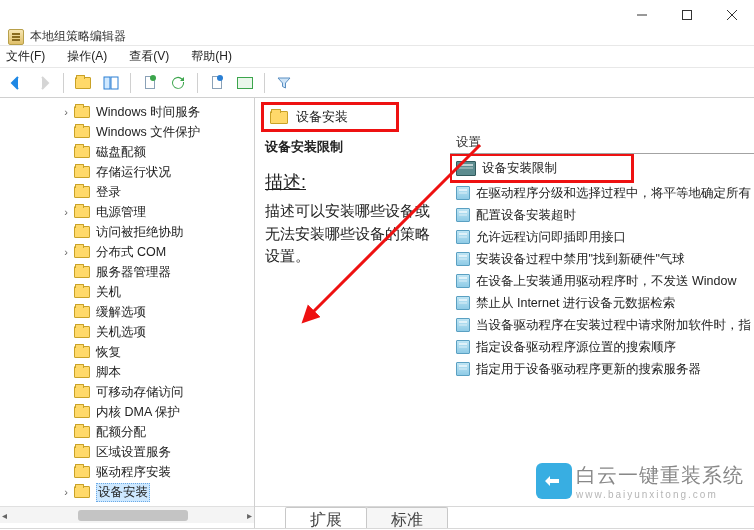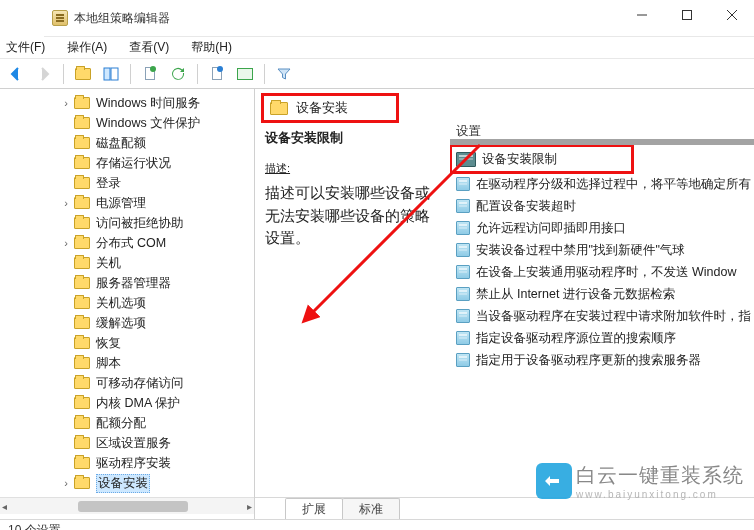--- a/index.html
+++ b/index.html
@@ -1,19 +1,19 @@
 <!DOCTYPE html>
 <html><head>
 <meta charset="utf-8">
 <style>
   * { margin: 0; padding: 0; box-sizing: border-box; font-family: "Microsoft YaHei", "Segoe UI", sans-serif; }
   body { width: 754px; height: 530px; background: #fff; position: relative; overflow: hidden; font-size: 12px; color: #222; }
 
   
-  .titlebar { height: 37px; display: flex; align-items: center; padding: 0 8px; border-bottom: 1px solid #e8e8e8; margin-left: 44px; }
+  .titlebar { height: 46px; display: flex; align-items: flex-end; padding: 0 8px; border-bottom: 1px solid #e8e8e8; }
   .titlebar .app-icon { width: 16px; height: 16px; margin-right: 6px; background: linear-gradient(#f6e6b4,#e0c06a); border:1px solid #b8a04a; border-radius:2px; position:relative; }
   .titlebar .app-icon::after { content:""; position:absolute; top:3px; left:3px; right:3px; height:2px; background:#8a6c20; box-shadow:0 3px 0 #8a6c20, 0 6px 0 #8a6c20; }
   .titlebar .title { color:#333; font-size:12px; }
   .win-controls { position:absolute; right:0; top:0; display:flex; }
   .win-btn { width:45px; height:30px; display:flex; align-items:center; justify-content:center; color:#555; }
 
   
   .menubar { height:22px; display:flex; align-items:center; padding: 0 2px; gap:14px; border-bottom:1px solid #e8e8e8; }
   .menu-item { font-size:12px; color:#222; padding:2px 4px; }
 
@@ -53,36 +53,36 @@
   
   .right-pane { flex:1; display:flex; flex-direction:column; overflow:hidden; }
   .path-header { height:30px; border:3px solid #e11; border-bottom:3px solid #e11; display:flex; align-items:center; padding:0 6px; margin:4px 6px 0 6px; width:138px; }
   .path-header .folder{width:18px;height:13px;background:#ffd96a;border:1px solid #c9a227;border-radius:1px;margin-right:8px;position:relative;}
   .path-header .folder::before{content:"";position:absolute;top:-3px;left:0;width:8px;height:3px;background:#ffd96a;border:1px solid #c9a227;border-bottom:none;border-radius:1px 1px 0 0;}
   .path-header .label{font-size:13px;color:#222;}
 
   .content-row { display:flex; flex:1; overflow:hidden; }
   .desc-col { width:195px; padding:6px 10px 0 10px; }
   .desc-title { font-weight:bold; font-size:13px; margin-bottom:14px; }
-  .desc-sub { font-size:11px; margin-bottom:6px;text-decoration:underline; }
+  .desc-sub { font-size:18px; margin-bottom:6px;text-decoration:underline; }
   .desc-body { font-size:15px; line-height:1.5; }
 
   .list-col { flex:1; display:flex; flex-direction:column; }
-  .list-header { height:22px; border-bottom:6px solid #a3a3a3; display:flex; align-items:center; padding-left:6px; font-size:12.5px; color:#333; }
+  .list-header { height:22px; border-bottom:1px solid #a3a3a3; display:flex; align-items:center; padding-left:6px; font-size:12.5px; color:#333; }
   .list-body { flex:1; overflow:auto; }
   .list-row { height:22px; display:flex; align-items:center; padding-left:6px; gap:6px; font-size:12.5px; }
   .list-row .policy-icon { width:14px; height:14px; background:linear-gradient(#bfe5f4,#8fcbe6); border:1px solid #5aa0c2; border-radius:1px; position:relative; flex-shrink:0;}
   .list-row .policy-icon::after{content:"";position:absolute;top:2px;left:2px;right:2px;height:2px;background:#fff;opacity:.6;box-shadow:0 3px 0 rgba(255,255,255,.5);}
   .list-row .policy-icon.folder { background:#ffd96a;border-color:#c9a227;}
   .list-row.highlight { outline:3px solid #e11; outline-offset:-2px; width:183px; height:28px;}
   .list-row.highlight .policy-icon{width:20px;height:15px;background:#5c8c8f;border:1px solid #305a5c;}
 
   
   .tabs-row { height:22px; border-top:1px solid #d8d8d8; display:flex; align-items:flex-end; padding-left:30px; gap:0; }
-  .tab { height:21px; padding:2px 16px 0; border:1px solid #c8c8c8; border-bottom:none; background:#f6f6f6; font-size:12px; color:#444; border-radius:2px 2px 0 0; margin-right:-1px;}
+  .tab { height:21px; padding:2px 24px 0; border:1px solid #c8c8c8; border-bottom:none; background:#f6f6f6; font-size:16px; color:#444; border-radius:2px 2px 0 0; margin-right:-1px;}
   .tab.active { background:#fff; }
 
   
   .statusbar { height:22px; border-top:1px solid #d8d8d8; display:flex; align-items:center; padding:0 8px; font-size:12px; color:#333; }
 
   
   .arrow-svg { position:absolute; left:250px; top:90px; pointer-events:none; }
 
   
   .watermark { position:absolute; right:10px; bottom:30px; display:flex; align-items:center; gap:4px; opacity:0.92;}
@@ -214,36 +214,36 @@
           <span class="label">访问被拒绝协助</span>
         </div>
         <div class="tree-item">
           <span class="expander">›</span>
           <span class="folder"></span>
           <span class="label">分布式 COM</span>
         </div>
         <div class="tree-item">
           <span class="expander"></span>
           <span class="folder"></span>
+          <span class="label">服务器管理器</span>
+        </div>
+        <div class="tree-item">
+          <span class="expander"></span>
+          <span class="folder"></span>
           <span class="label">关机</span>
         </div>
         <div class="tree-item">
           <span class="expander"></span>
           <span class="folder"></span>
-          <span class="label">服务器管理器</span>
+          <span class="label">缓解选项</span>
         </div>
         <div class="tree-item">
           <span class="expander"></span>
           <span class="folder"></span>
           <span class="label">关机选项</span>
-        </div>
-        <div class="tree-item">
-          <span class="expander"></span>
-          <span class="folder"></span>
-          <span class="label">缓解选项</span>
         </div>
         <div class="tree-item">
           <span class="expander"></span>
           <span class="folder"></span>
           <span class="label">恢复</span>
         </div>
         <div class="tree-item">
           <span class="expander"></span>
           <span class="folder"></span>
           <span class="label">脚本</span>

